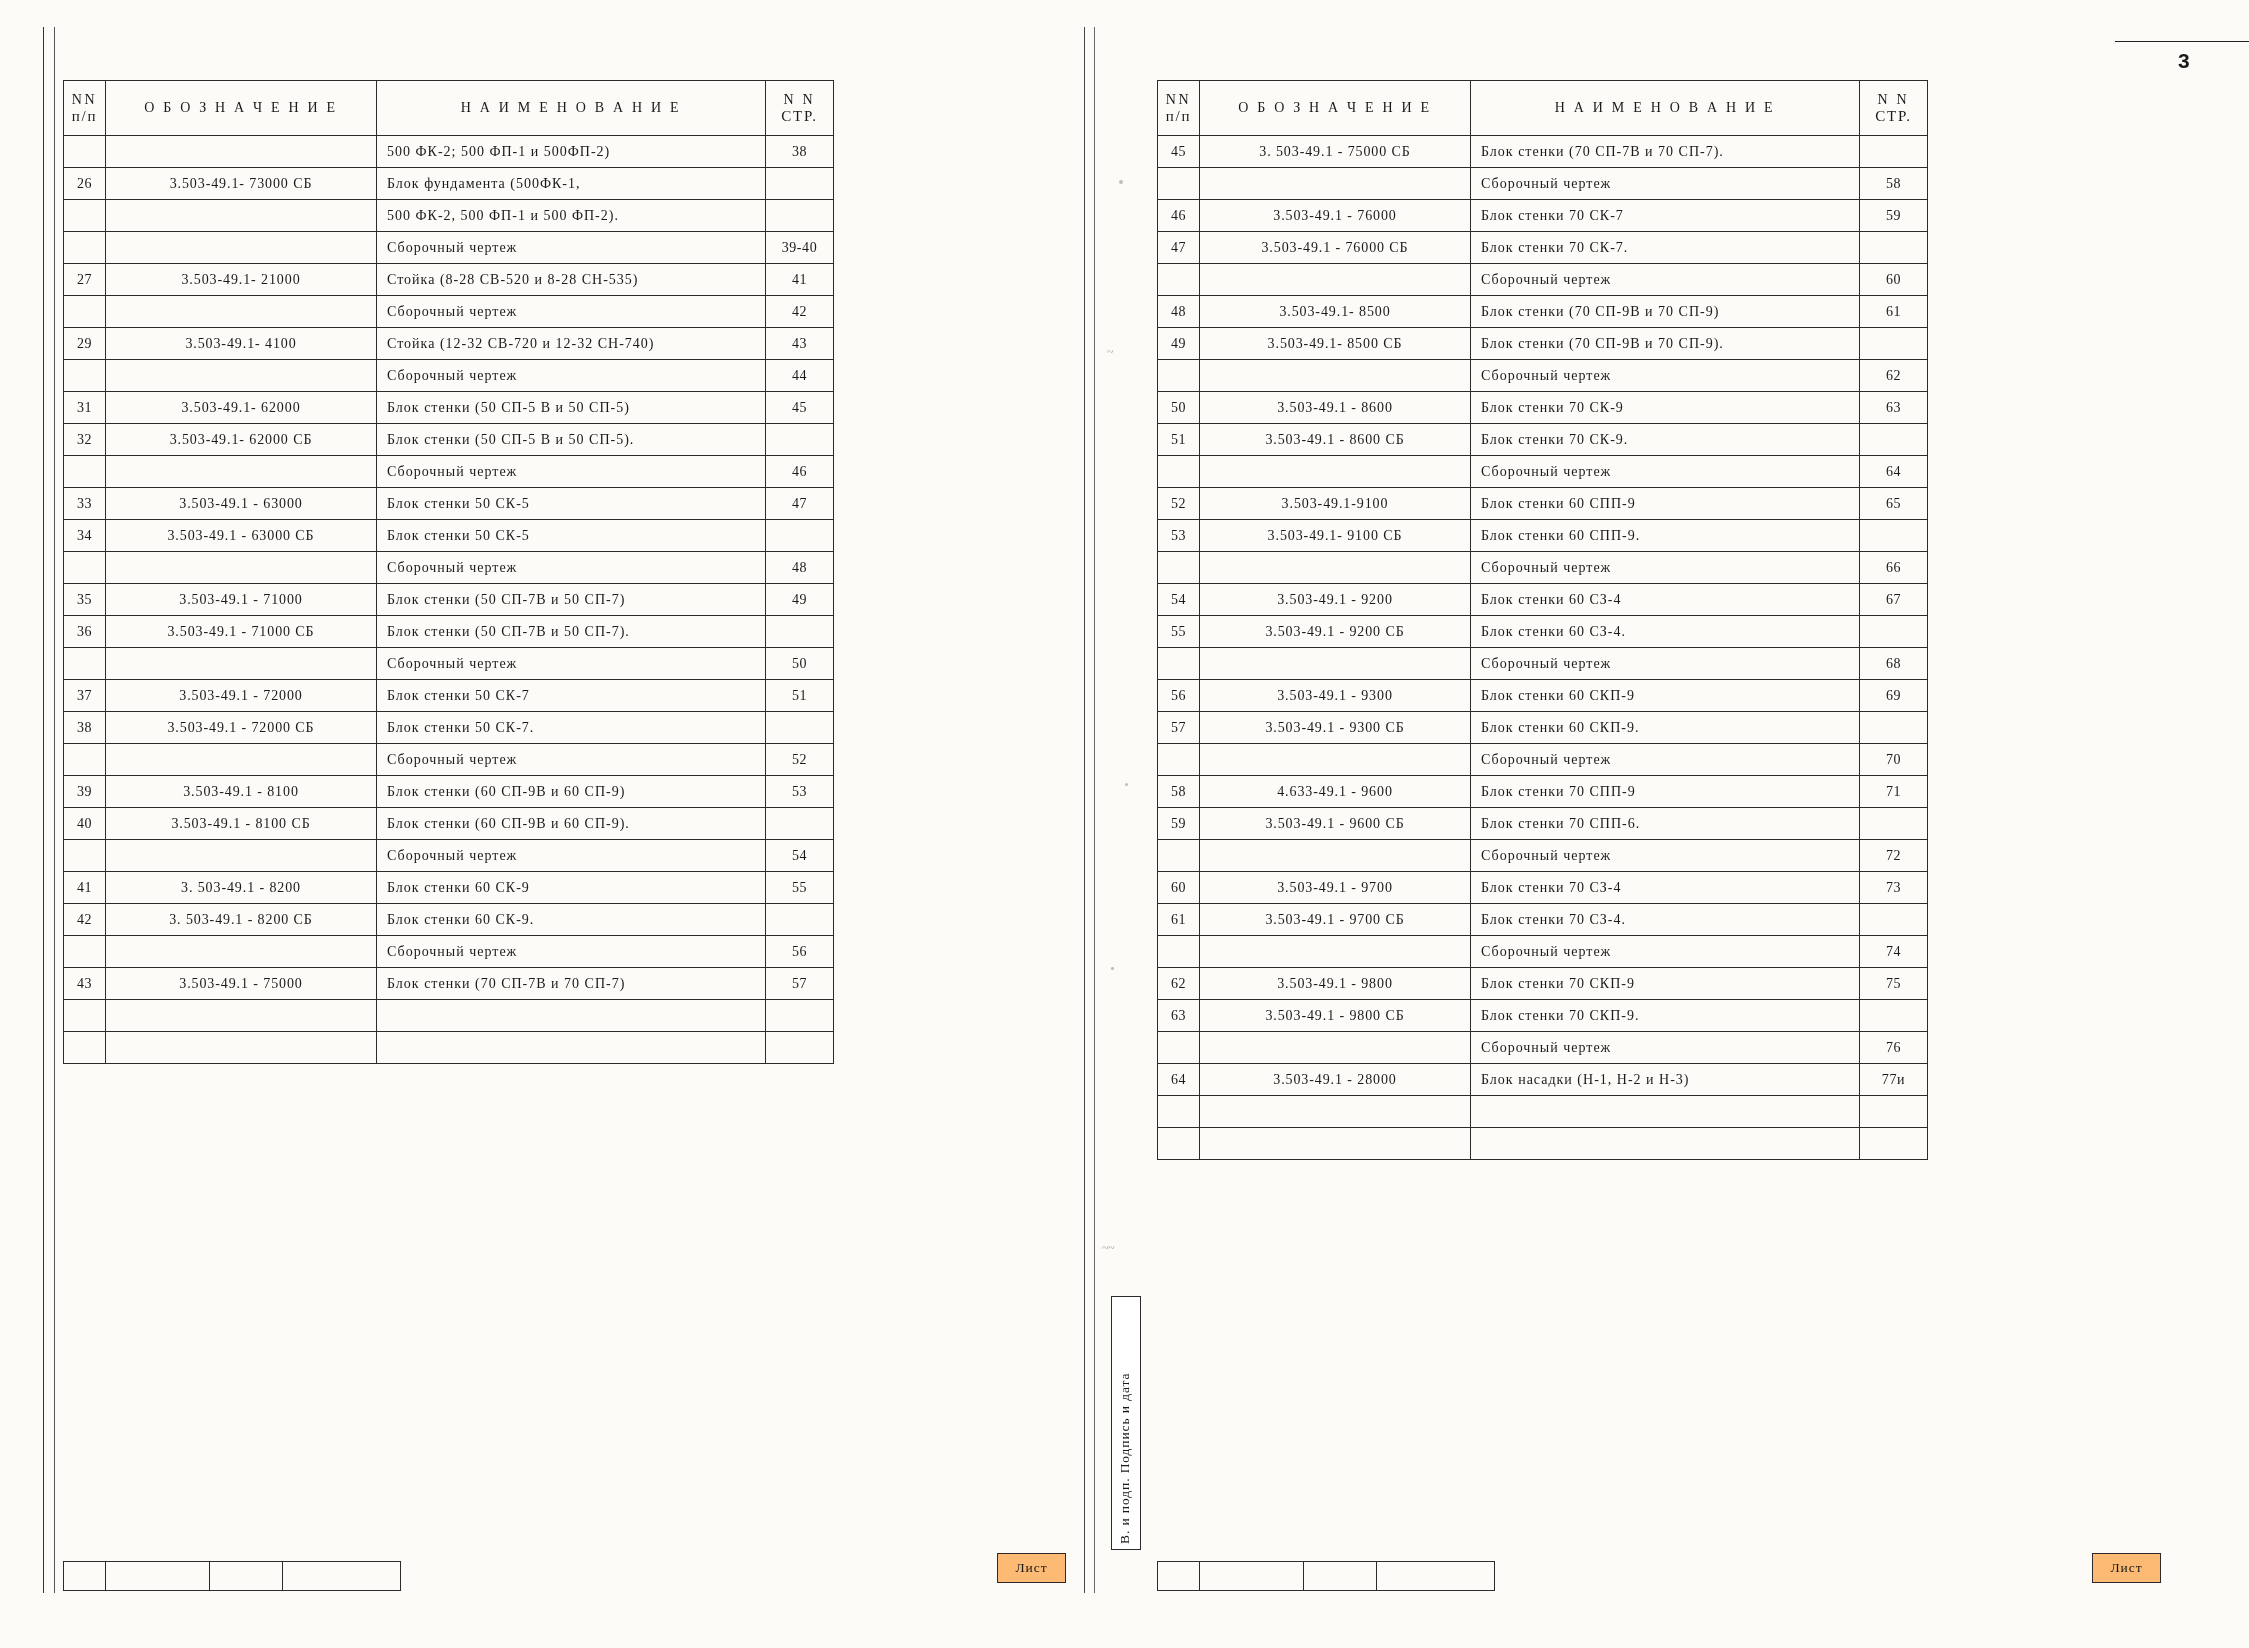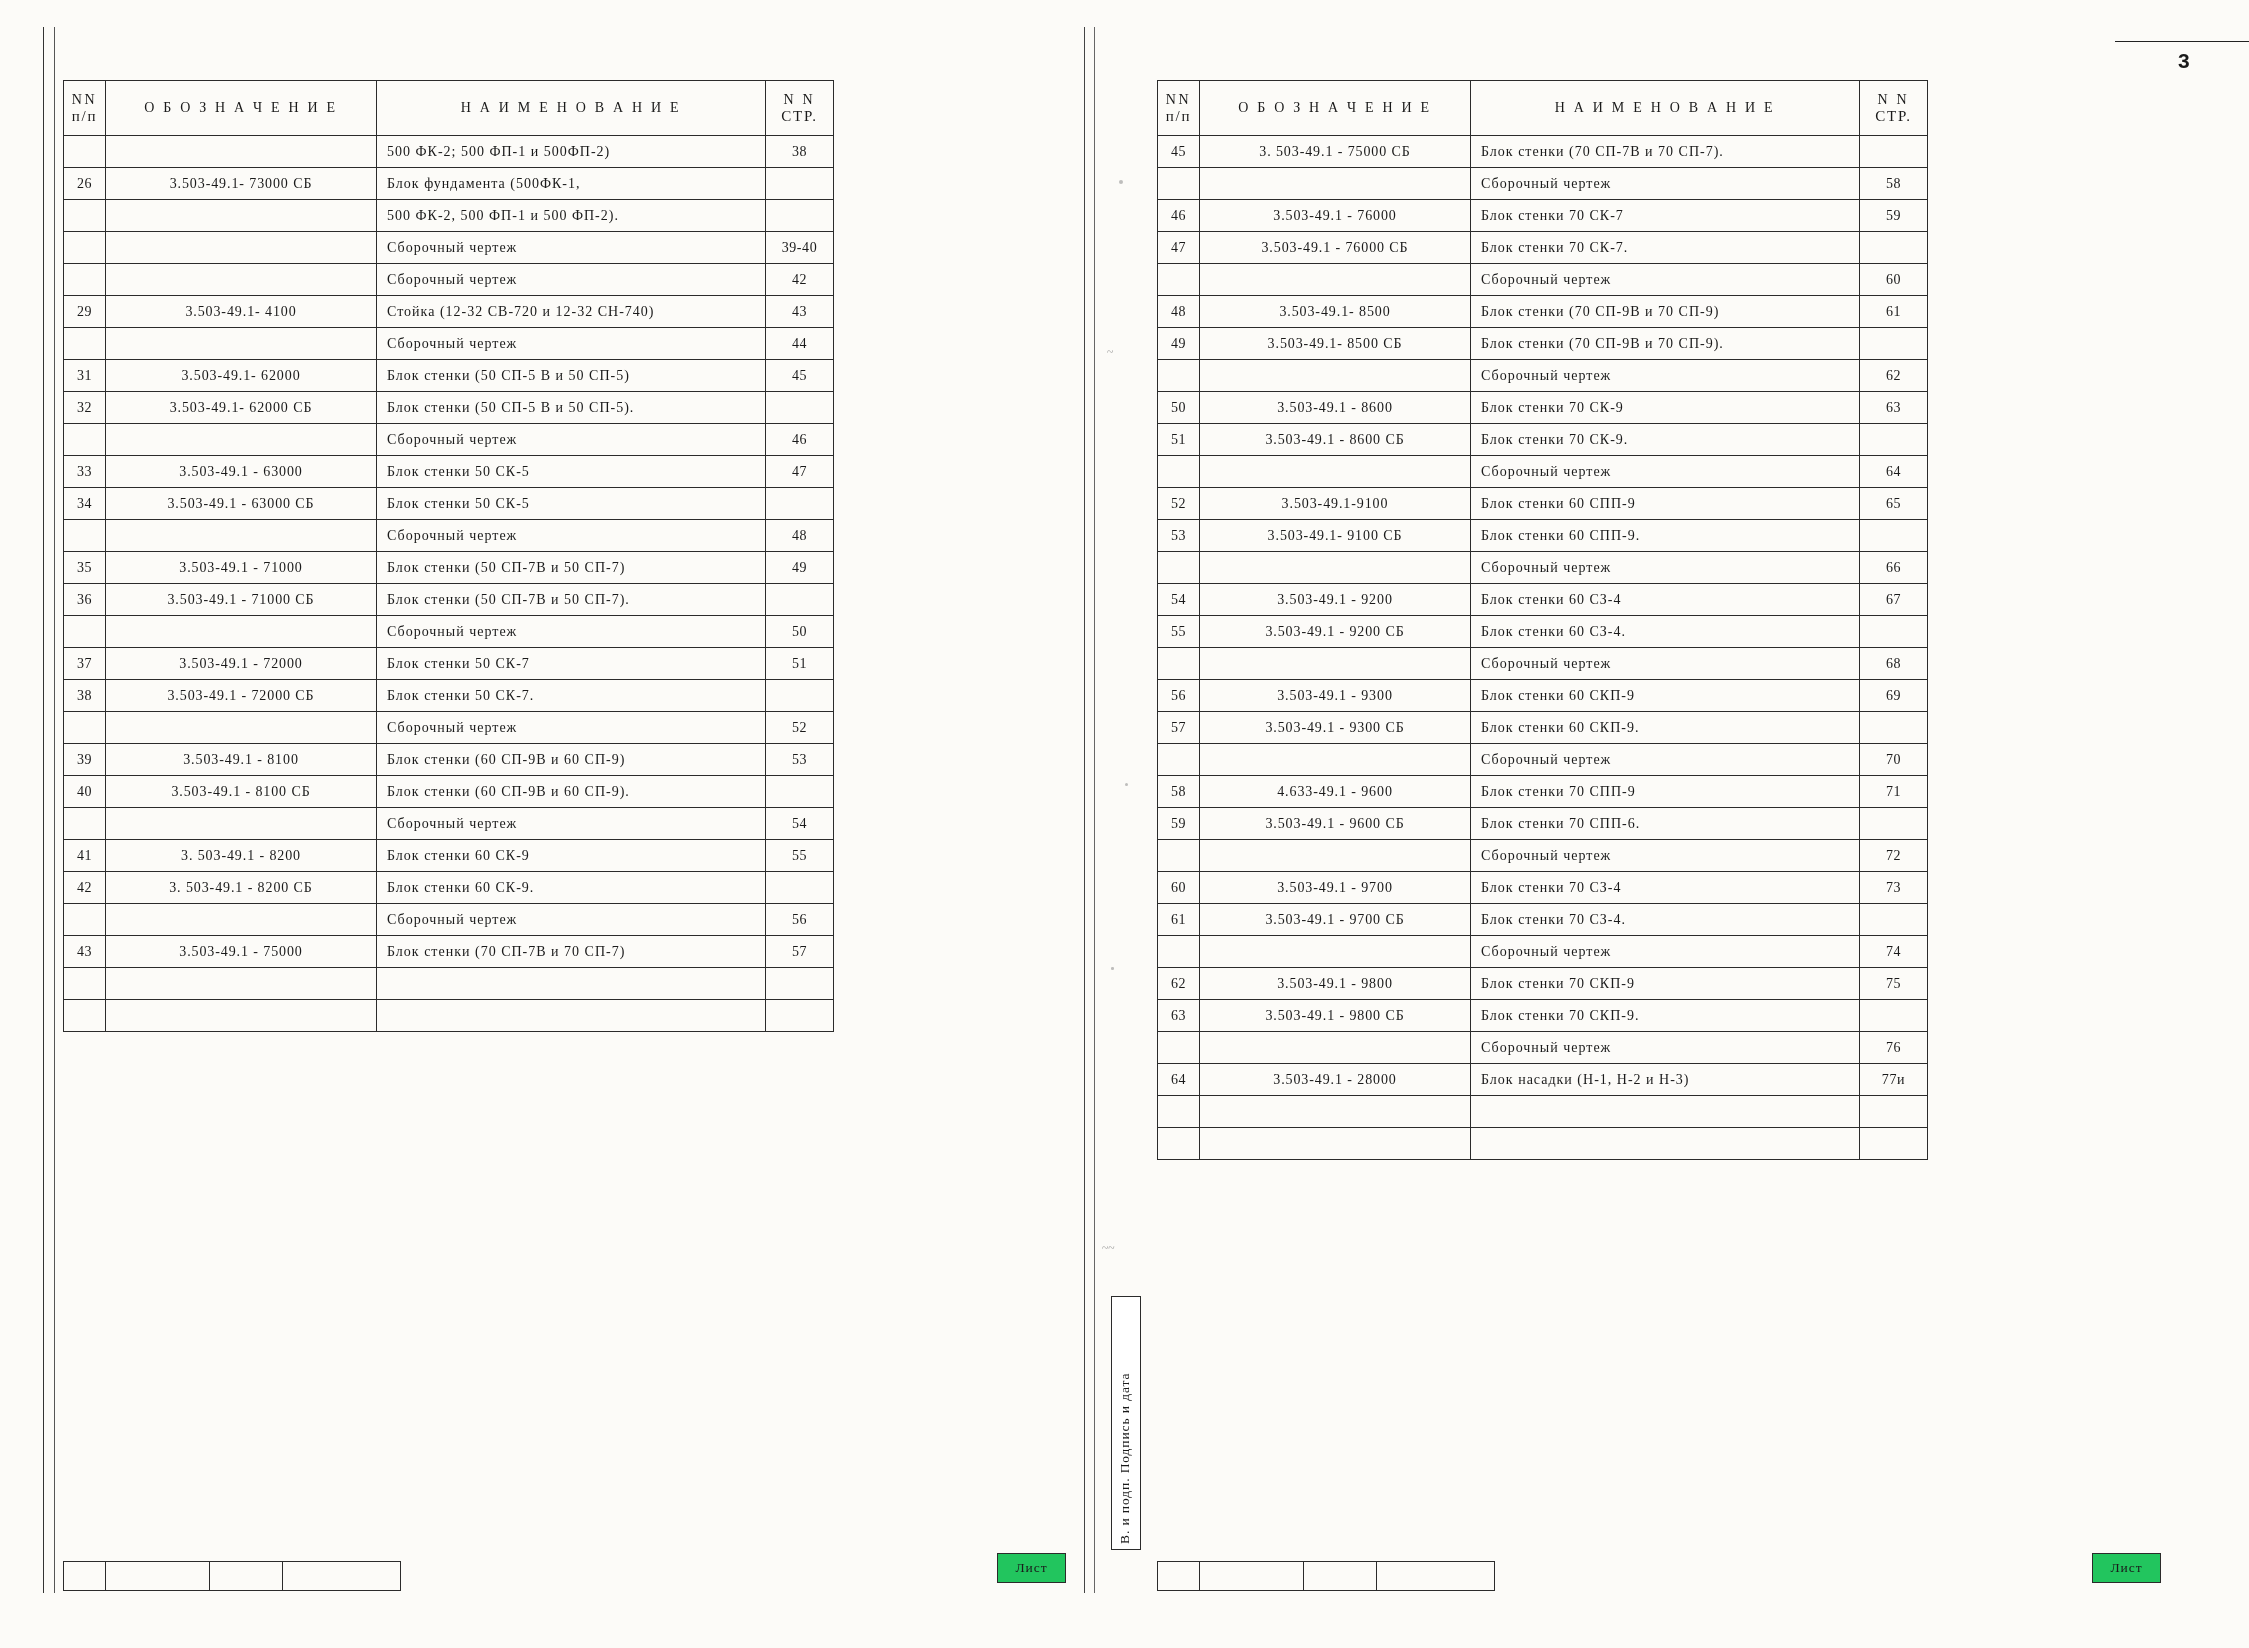--- a/index.html
+++ b/index.html
@@ -142,21 +142,21 @@
     position: absolute;
     top: 1553px;
     width: 67px;
     height: 28px;
     border: 0.9px solid #2b2b2b;
     font-family: "Liberation Serif", serif;
     font-size: 13.5px;
     text-align: center;
     line-height: 28px;
     letter-spacing: 0.9px;
-    background: #22c55e;
+    background: #fdba74;
   }
   .list-box.left  { left: 997px; }
   .list-box.right { left: 2092px; }
 
   
   .vstamp {
     position: absolute;
     left: 1111px;
     top: 1296px;
     width: 28px;
@@ -240,20 +240,26 @@
           <td class="c-name">500 ФК-2,  500 ФП-1 и 500 ФП-2).</td>
           <td class="c-page"></td>
         </tr>
         <tr>
           <td class="c-num"></td>
           <td class="c-desig"></td>
           <td class="c-name">Сборочный чертеж</td>
           <td class="c-page">39-40</td>
         </tr>
         <tr>
+          <td class="c-num">27</td>
+          <td class="c-desig">3.503-49.1-  21000</td>
+          <td class="c-name">Стойка (8-28 СВ-520 и 8-28 СН-535)</td>
+          <td class="c-page">41</td>
+        </tr>
+        <tr>
           <td class="c-num"></td>
           <td class="c-desig"></td>
           <td class="c-name">Сборочный чертеж</td>
           <td class="c-page">42</td>
         </tr>
         <tr>
           <td class="c-num">29</td>
           <td class="c-desig">3.503-49.1-   4100</td>
           <td class="c-name">Стойка (12-32 СВ-720 и 12-32 СН-740)</td>
           <td class="c-page">43</td>

